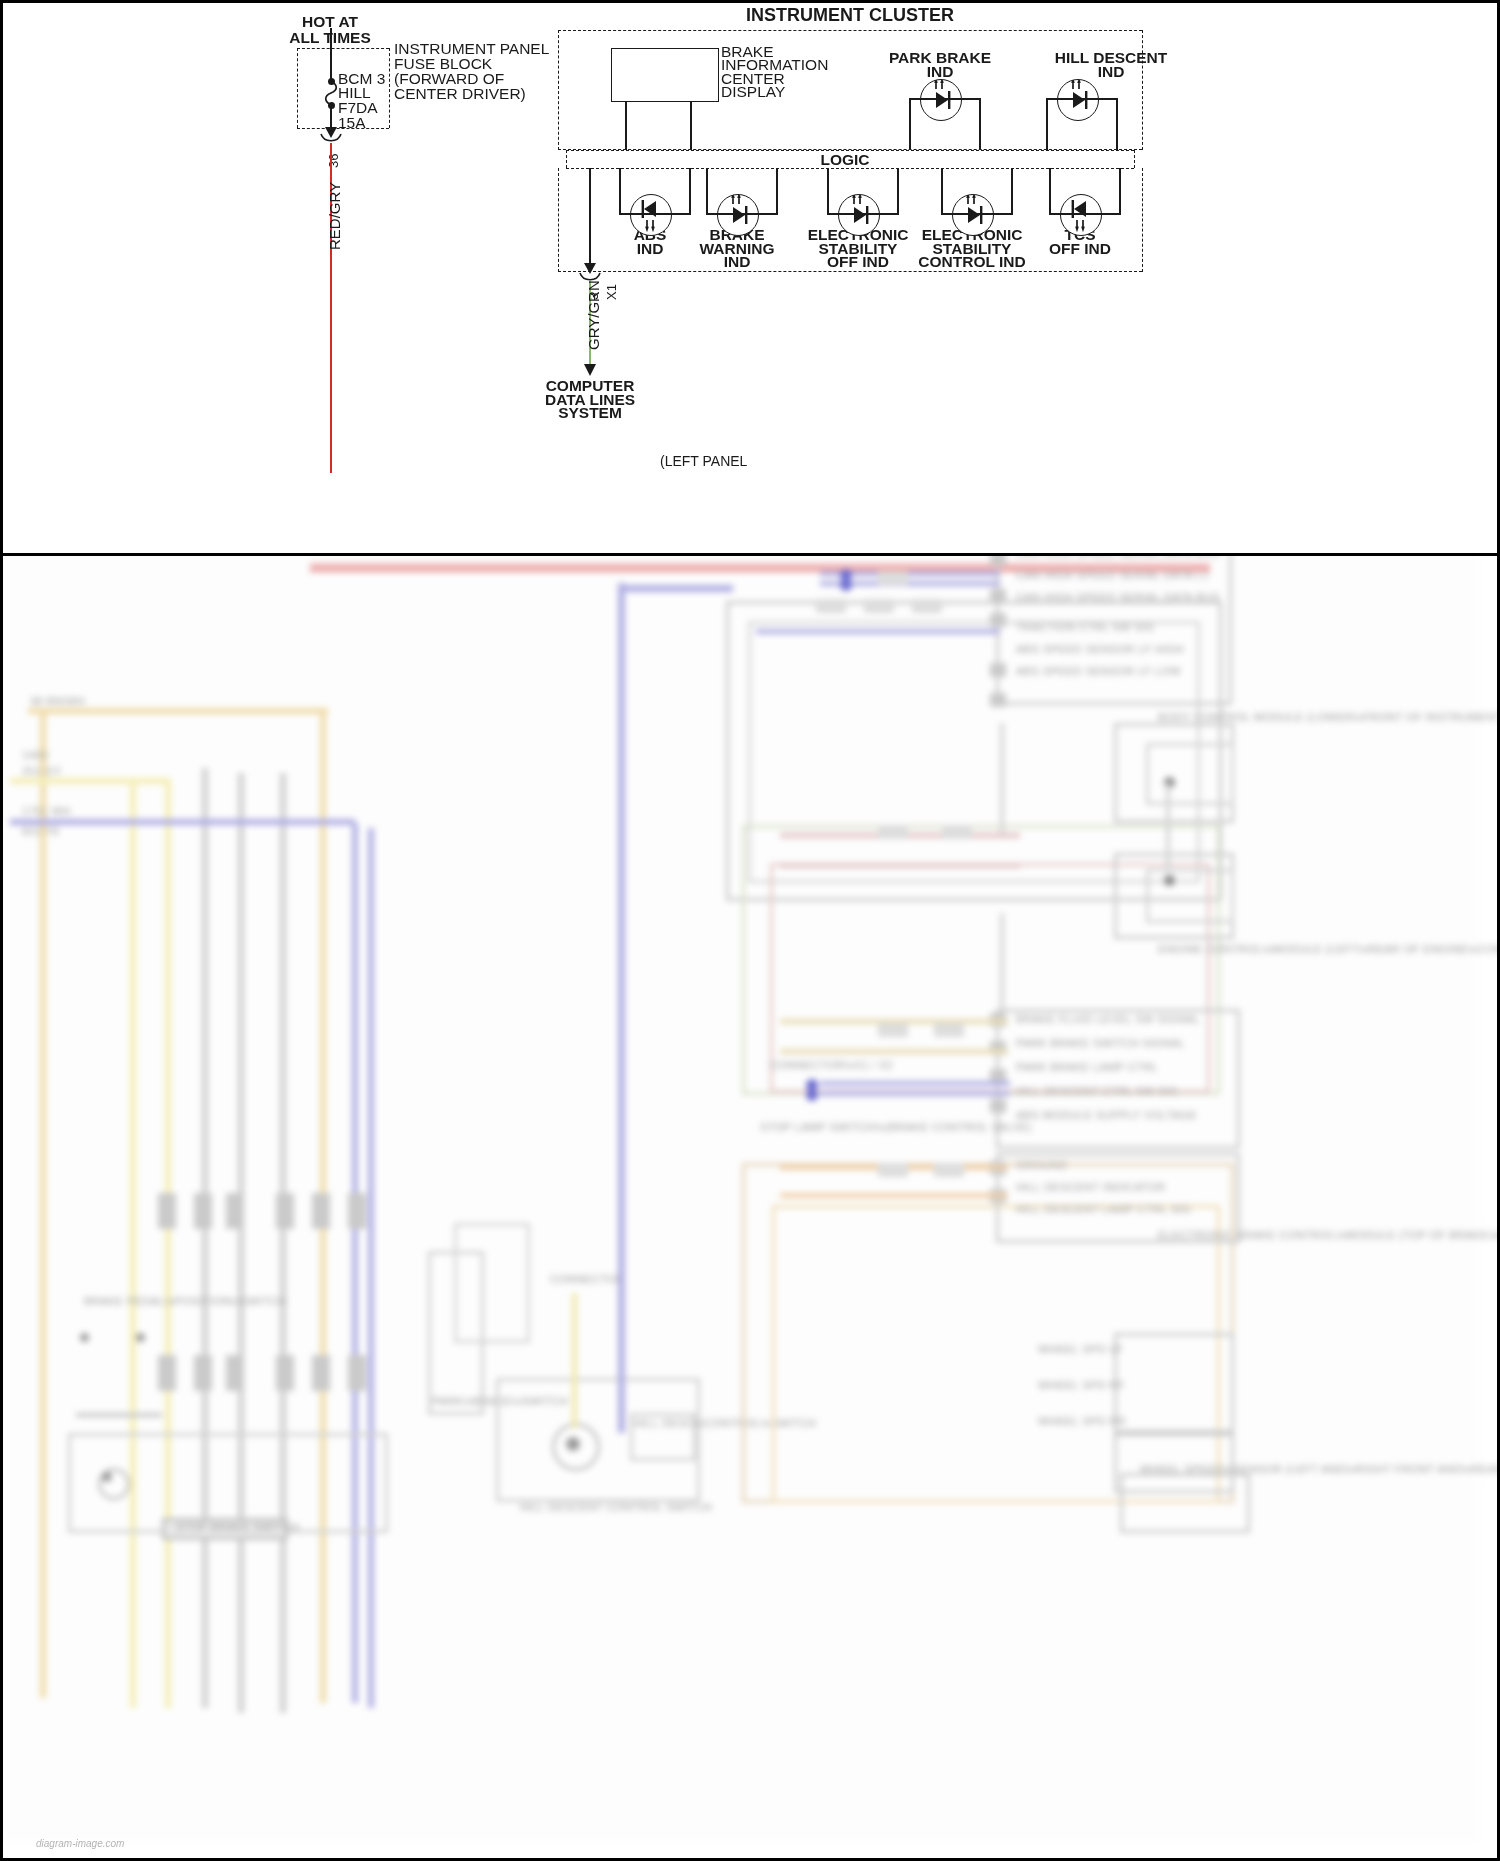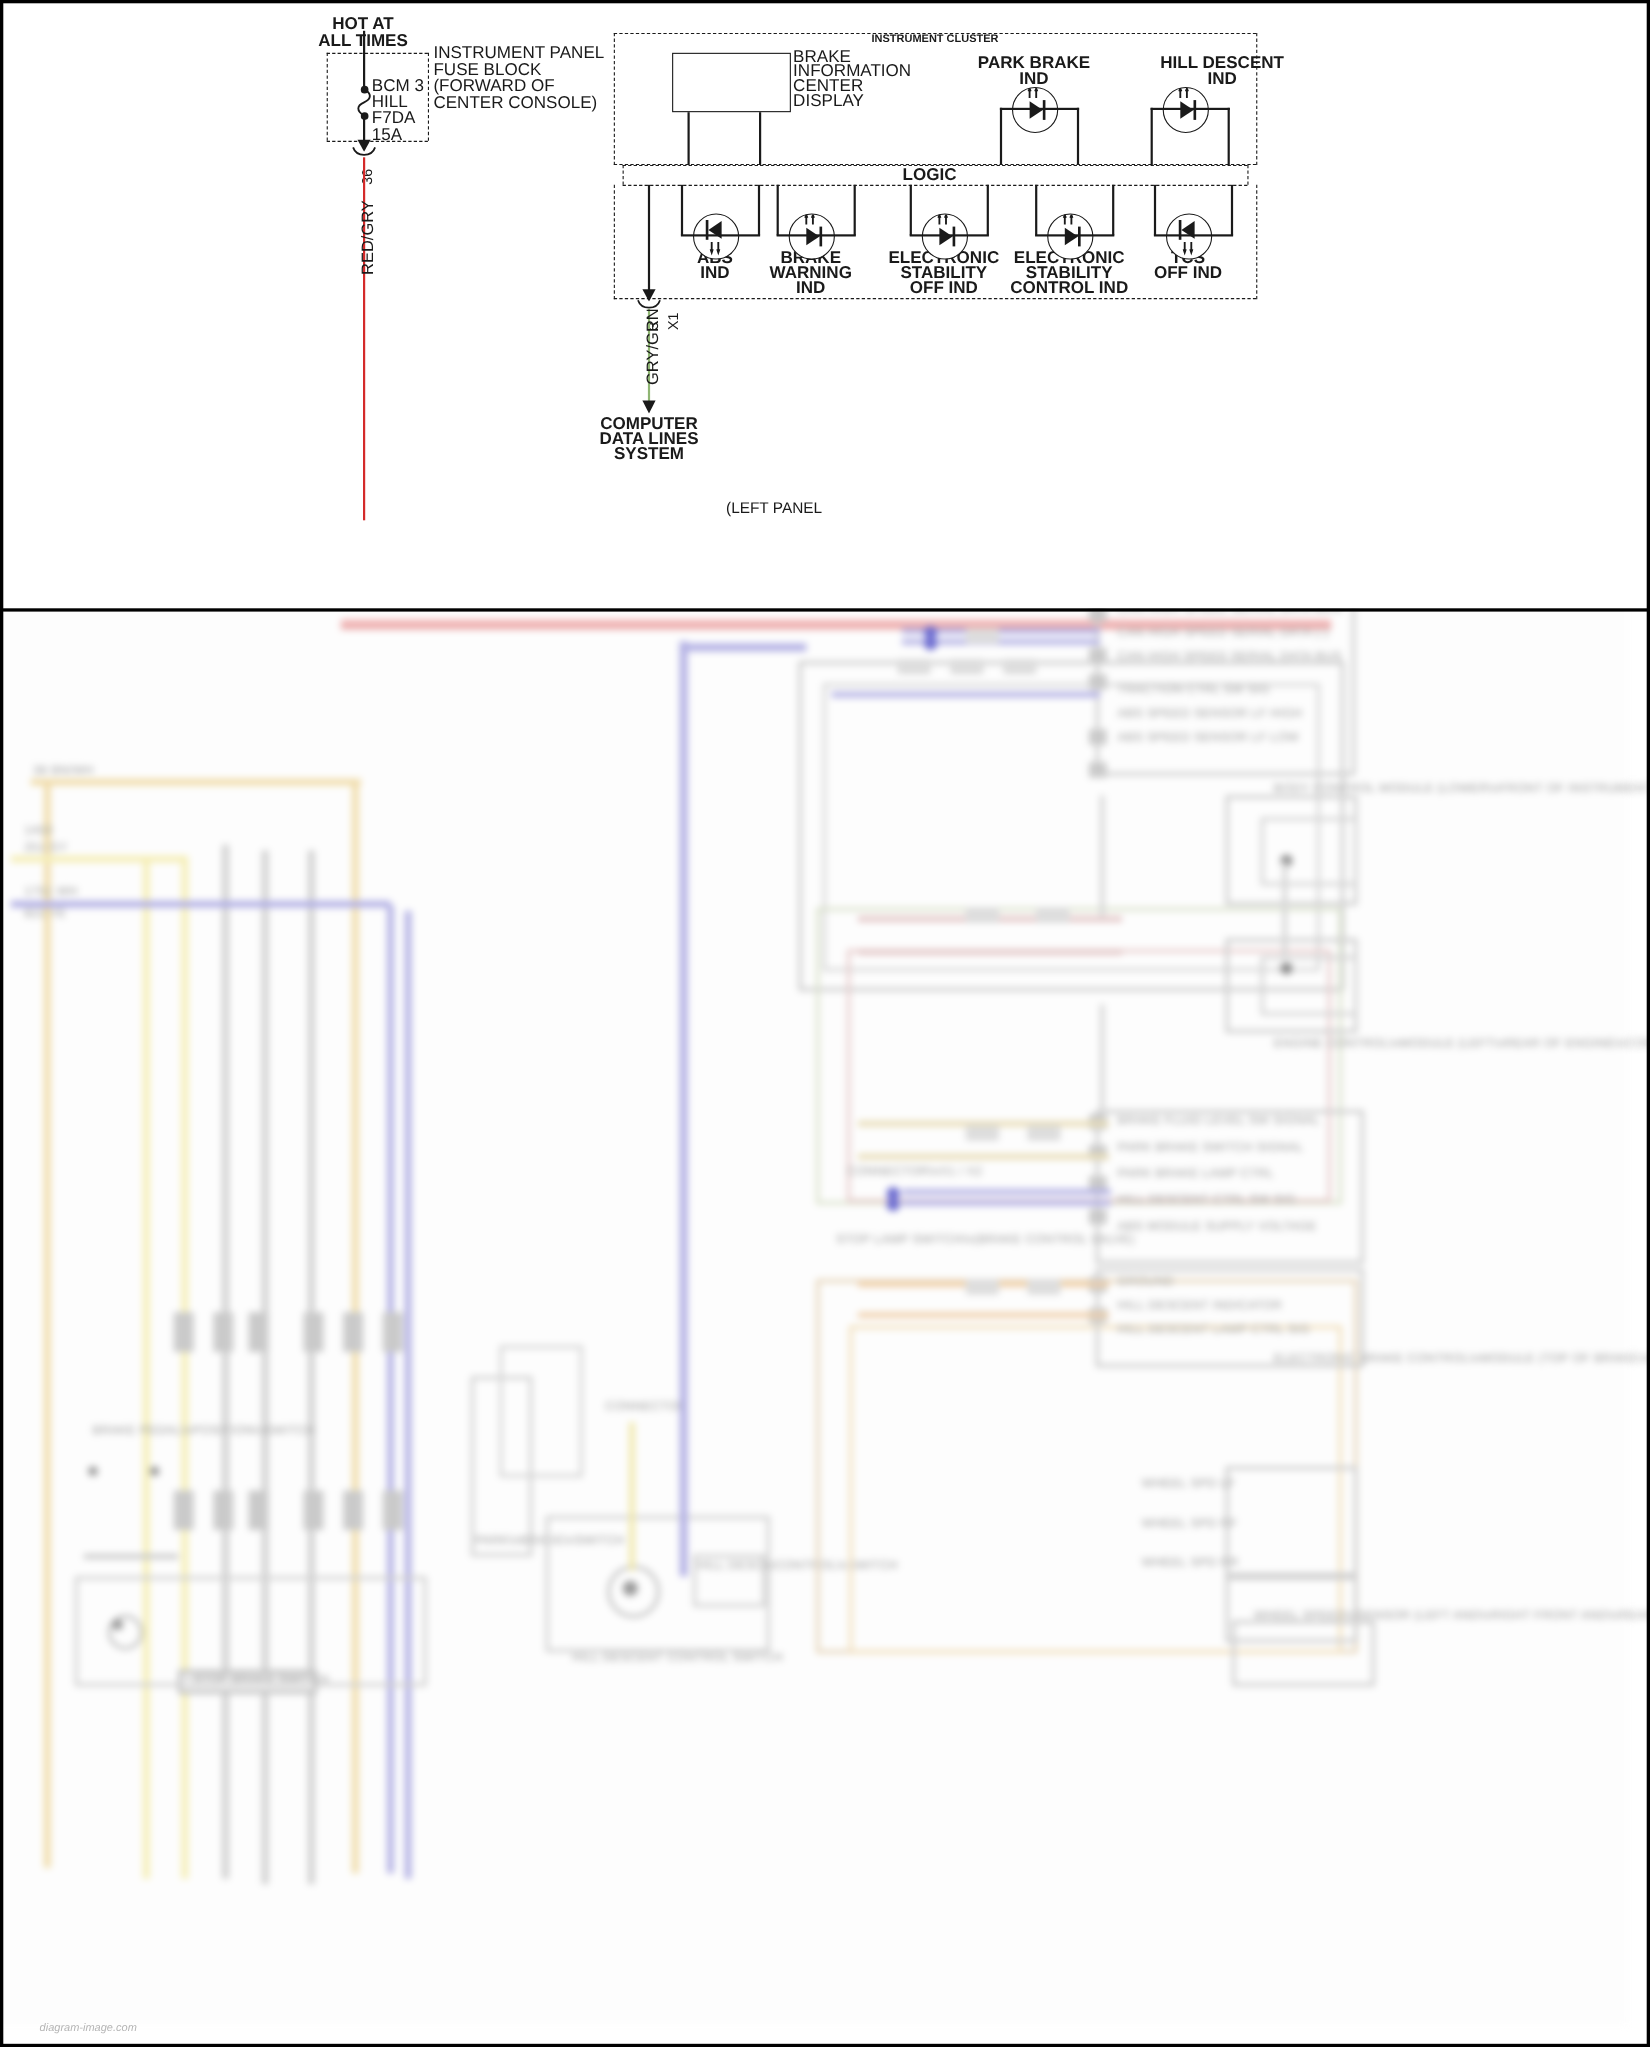--- a/index.html
+++ b/index.html
@@ -227,21 +227,21 @@
 ALL TIMES</div>
 
     <div class="dash-h" style="left:297px;top:48px;width:92px;"></div>
     <div class="dash-h" style="left:297px;top:128px;width:92px;"></div>
     <div class="dash-v" style="left:297px;top:48px;height:80px;"></div>
     <div class="dash-v" style="left:389px;top:48px;height:80px;"></div>
 
     <div class="txt" style="left:394px;top:41px;line-height:15px;">INSTRUMENT PANEL
 FUSE BLOCK
 (FORWARD OF
-CENTER CONSOLE)</div>
+CENTER DRIVER)</div>
 
     <div class="ln lnv" style="left:330px;top:28px;height:54px;"></div>
     <div class="ln lnv" style="left:330px;top:105px;height:30px;"></div>
     <div class="dot" style="left:327.5px;top:78px;"></div>
     <div class="dot" style="left:327.5px;top:102px;"></div>
 
     <svg class="ledsvg" style="left:322px;top:80px;" width="20" height="26" viewBox="0 0 20 26">
       <path d="M9 1 C 16 5, 16 10, 9 13 C 2 16, 2 21, 9 25" fill="none" stroke="#1a1a1a" stroke-width="1.7"></path>
     </svg>
 
@@ -256,21 +256,21 @@
 
     <svg class="ledsvg" style="left:320px;top:133px;" width="22" height="12" viewBox="0 0 22 12">
       <path d="M1 1 C 4 10, 18 10, 21 1" fill="none" stroke="#1a1a1a" stroke-width="1.6"></path>
     </svg>
 
     <div class="vtxt" style="left:326px;top:168px;font-size:13px;">36</div>
 
     <div class="wire-red" style="left:329.5px;top:143px;height:330px;"></div>
     <div class="vtxt" style="left:326px;top:250px;">RED/GRY</div>
 
-    <div class="txt ctr" style="left:690px;top:28px;width:320px;font-size:10px;">INSTRUMENT CLUSTER</div>
+    <div class="txt ctr" style="left:690px;top:8px;width:320px;font-size:18px;">INSTRUMENT CLUSTER</div>
 
     <div class="dash-h" style="left:558px;top:30px;width:584px;"></div>
     <div class="dash-v" style="left:558px;top:30px;height:120px;"></div>
     <div class="dash-v" style="left:1142px;top:30px;height:120px;"></div>
     <div class="dash-h" style="left:558px;top:149px;width:584px;"></div>
 
     <div class="box" style="left:611px;top:48px;width:108px;height:54px;"></div>
     <div class="txt" style="left:721px;top:45px;line-height:13.4px;">BRAKE
 INFORMATION
 CENTER

